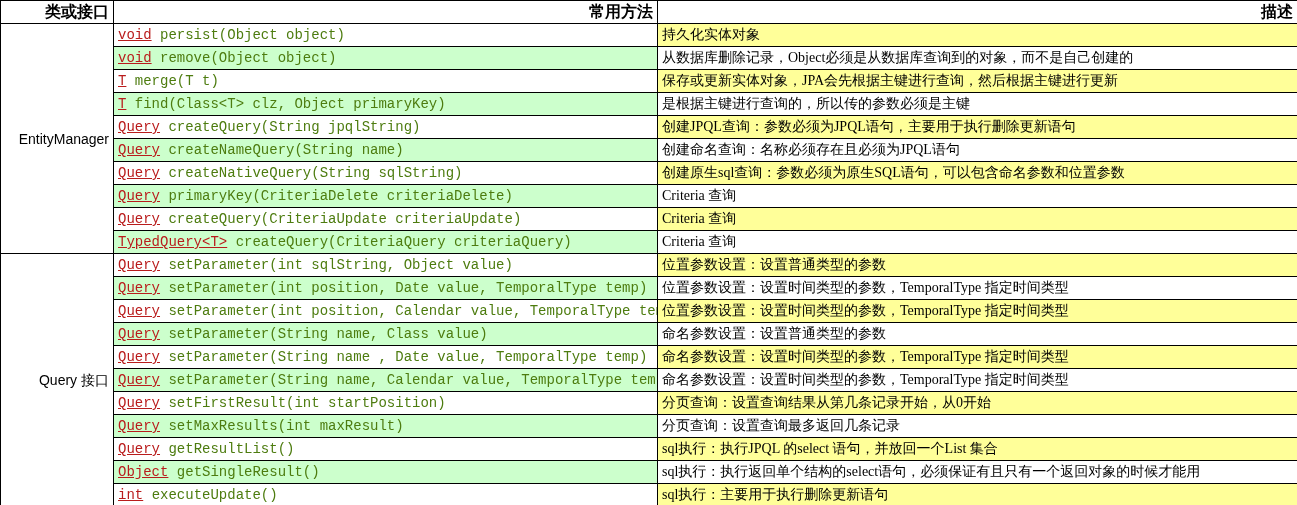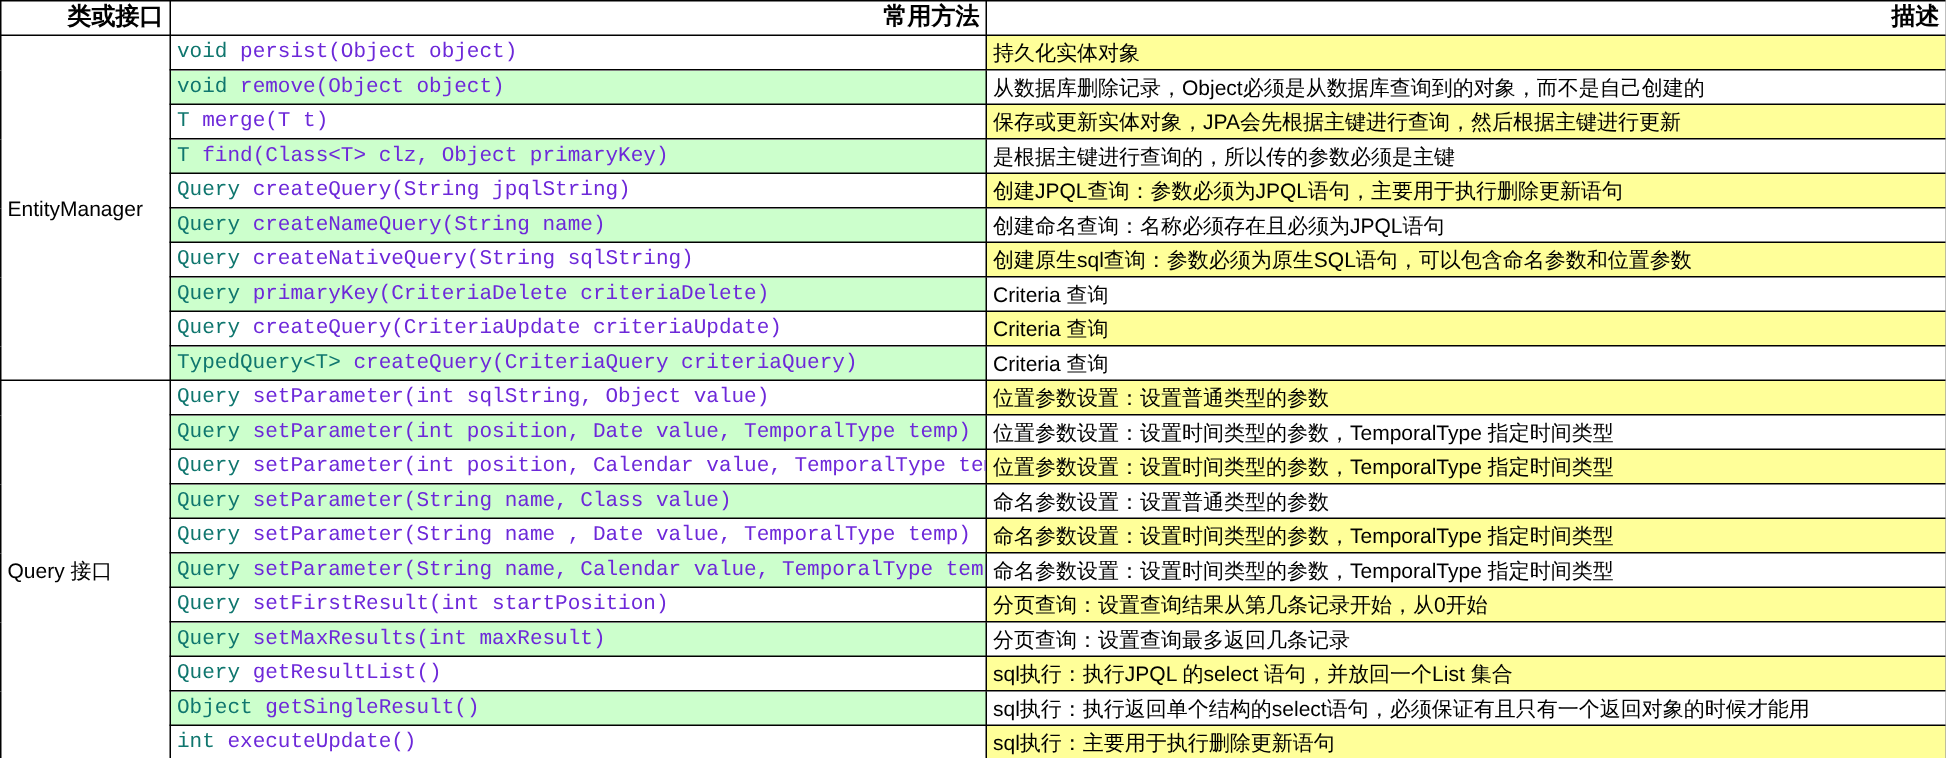--- a/index.html
+++ b/index.html
@@ -28,33 +28,33 @@
   th {
     font-weight: bold;
     text-align: right;
     background: #fff;
     font-size: 16px;
   }
   .col-group { width: 113px; }
   .col-method { width: 544px; }
   .col-desc { width: 640px; }
   .group-cell {
-    text-align: left;
+    text-align: right;
     background: #fff;
     font-family: "Microsoft YaHei", sans-serif;
   }
   .method-cell {
     font-family: "Courier New", monospace;
   }
-  .ret { color: #0f766e; }
-  .sig { color: #6d28d9; }
+  .ret { color: #b91c1c; text-decoration: underline; }
+  .sig { color: #4d7c0f; }
   .bg-green { background: #ccffcc; margin-left: 36px; }
   .bg-yellow { background: #ffff99; }
   .bg-white { background: #ffffff; }
-  .desc-cell { font-family: Liberation Sans, sans-serif; margin-top: 40px; }
+  .desc-cell { font-family: Liberation Serif, serif; margin-top: 40px; }
 </style>
 </head>
 <body>
 
 <table>
   <colgroup>
     <col class="col-group">
     <col class="col-method">
     <col class="col-desc">
   </colgroup>

